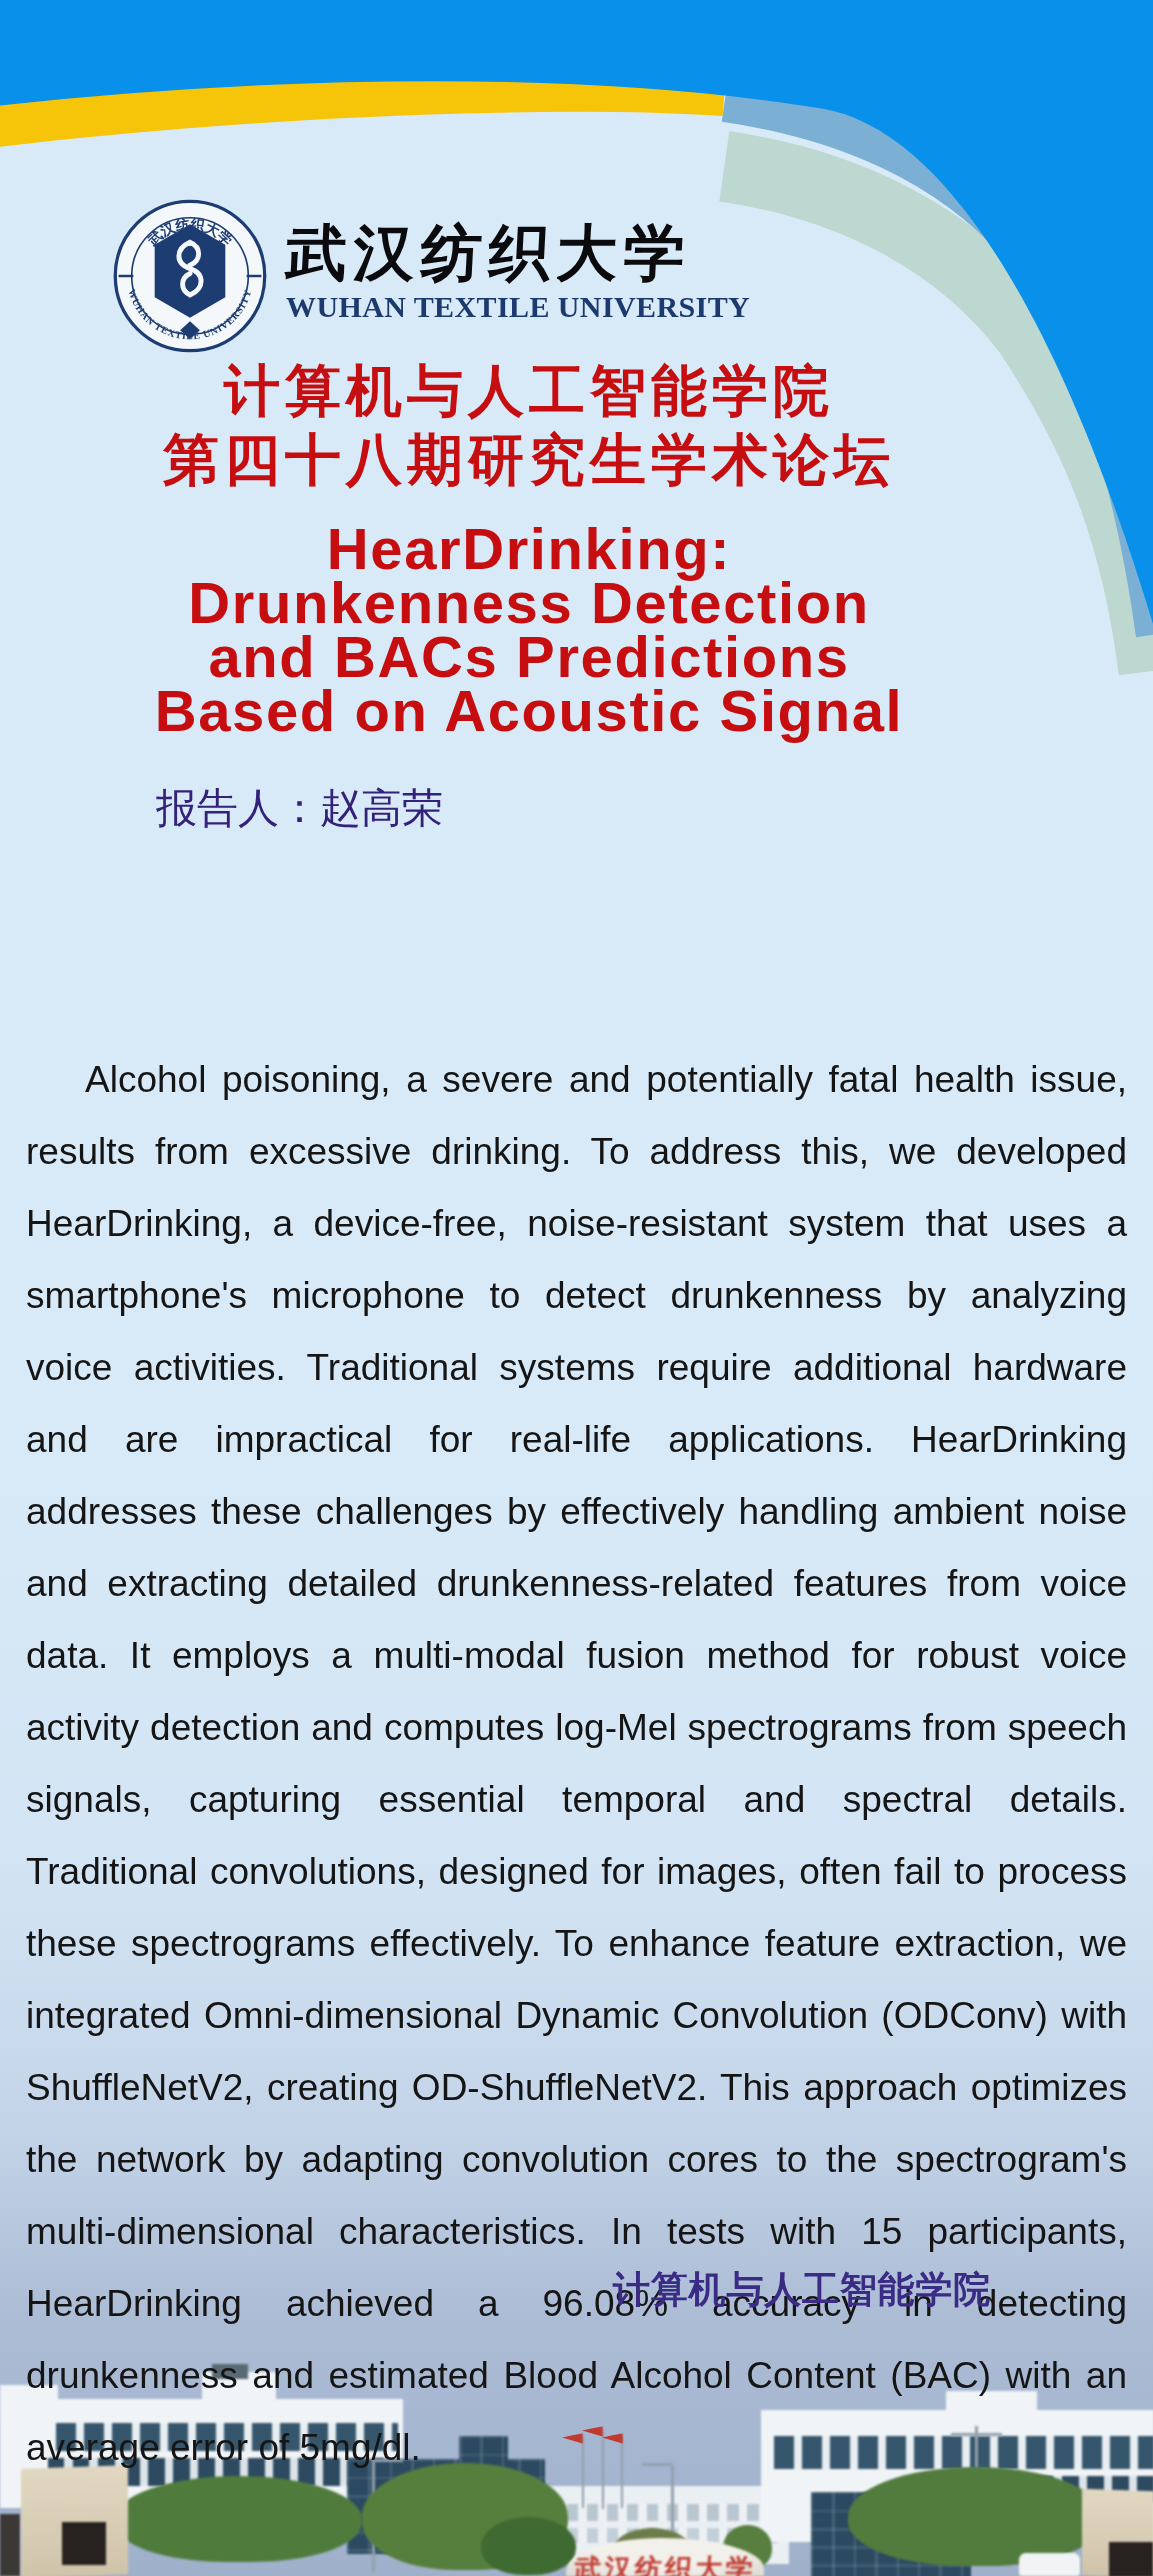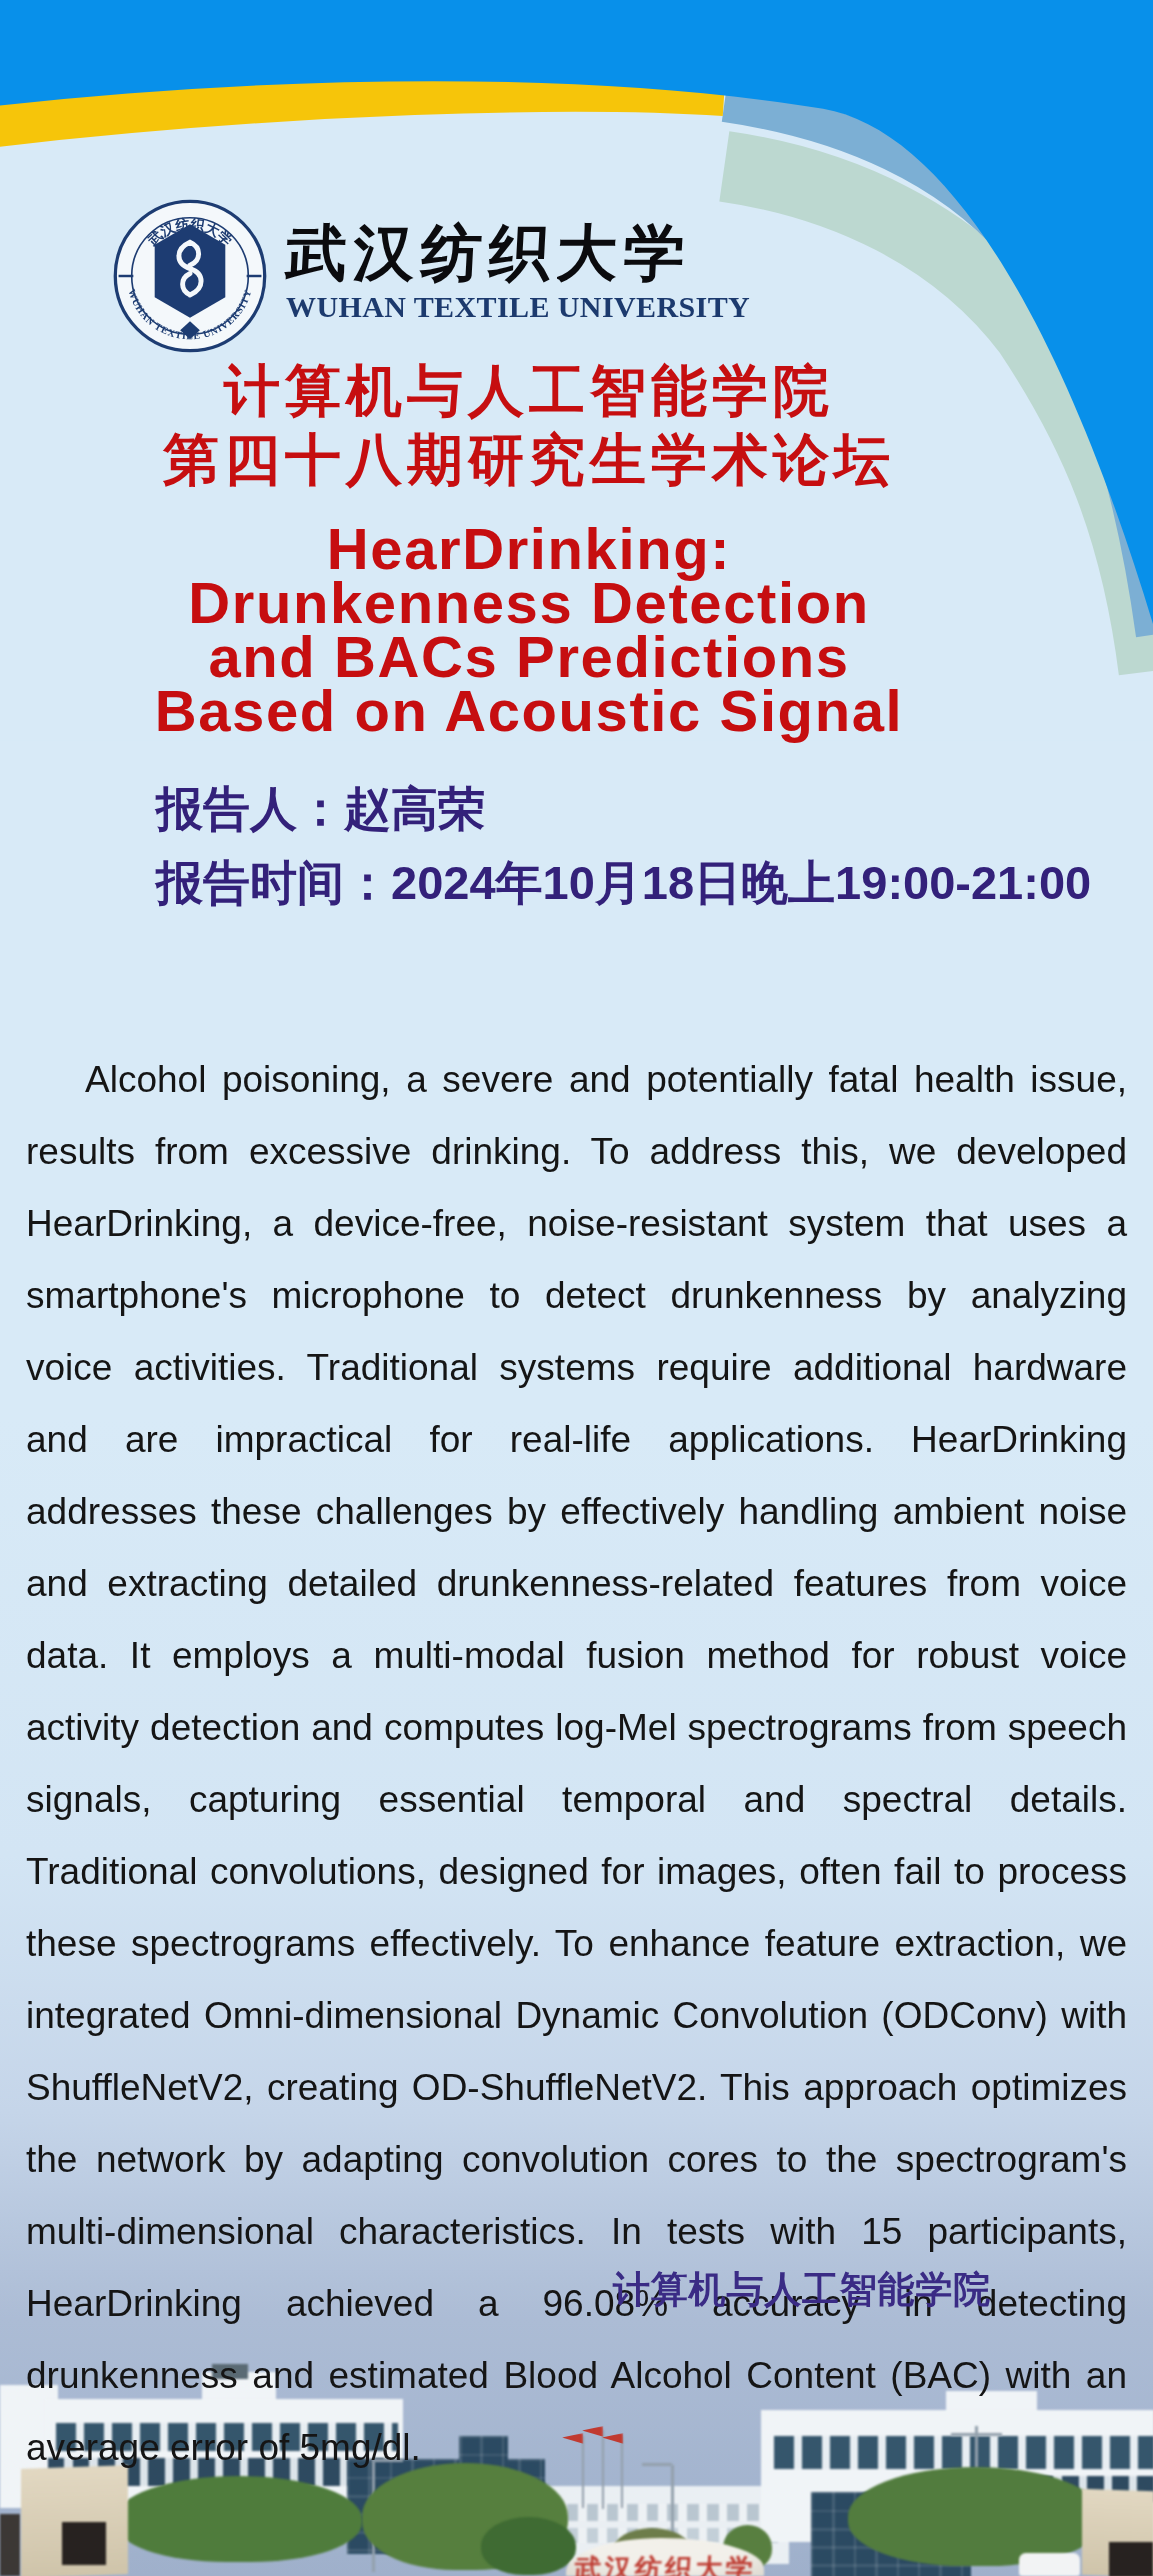--- a/index.html
+++ b/index.html
@@ -32,21 +32,21 @@
     letter-spacing:5px;white-space:nowrap;
   }
   .title-en{margin-top:28px;}
   .title-en-line{
     font-size:58px;font-weight:700;color:#C60E10;line-height:54px;
     letter-spacing:1.6px;white-space:nowrap;
   }
 
   
   .speaker-block{left:156px;top:783px;}
-  .speaker-line{font-size:47px;font-weight:700;color:#33217A;line-height:51px;white-space:nowrap;}
+  .speaker-line{font-size:41px;font-weight:400;color:#33217A;line-height:51px;white-space:nowrap;}
   .speaker-line + .speaker-line{margin-top:23px;}
 
   
   .abstract-heading{left:49px;top:969px;font-size:54px;font-weight:700;color:#33217A;letter-spacing:1.6px;}
   .abstract-body{
     left:26px;top:1044px;width:1101px;
     font-size:37px;line-height:72px;color:#151515;
     text-align:justify;text-indent:59px;margin:0;
   }
   .attribution{left:613px;top:2265px;font-size:37px;font-weight:700;color:#3A2B85;letter-spacing:0.8px;white-space:nowrap;}
@@ -125,23 +125,20 @@
       <div class="title-en-line">Drunkenness Detection</div>
       <div class="title-en-line">and BACs Predictions</div>
       <div class="title-en-line">Based on Acoustic Signal</div>
     </div>
   </div>
 
   <div class="layer speaker-block">
     <div class="speaker-line">
       <span>报告人：</span><span>赵高荣</span>
     </div>
-    <div class="speaker-line">
-      <span>报告时间：</span><span>2024年10月18日晚上19:00-21:00</span>
-    </div>
   </div>
 
   <p class="layer abstract-body">Alcohol poisoning, a severe and potentially fatal health issue, results from excessive drinking. To address this, we developed HearDrinking, a device-free, noise-resistant system that uses a smartphone's microphone to detect drunkenness by analyzing voice activities. Traditional systems require additional hardware and are impractical for real-life applications. HearDrinking addresses these challenges by effectively handling ambient noise and extracting detailed drunkenness-related features from voice data. It employs a multi-modal fusion method for robust voice activity detection and computes log-Mel spectrograms from speech signals, capturing essential temporal and spectral details. Traditional convolutions, designed for images, often fail to process these spectrograms effectively. To enhance feature extraction, we integrated Omni-dimensional Dynamic Convolution (ODConv) with ShuffleNetV2, creating OD-ShuffleNetV2. This approach optimizes the network by adapting convolution cores to the spectrogram's multi-dimensional characteristics. In tests with 15 participants, HearDrinking achieved a 96.08% accuracy in detecting drunkenness and estimated Blood Alcohol Content (BAC) with an average error of 5mg/dl.</p>
 
   <div class="layer attribution">计算机与人工智能学院</div>
 
   <div class="layer campus">
 
     <div class="ph bldg" style="left:0;top:64px;width:58px;height:123px;"></div>
     <div class="ph bldg" style="left:202px;top:51px;width:74px;height:33px;"></div>

